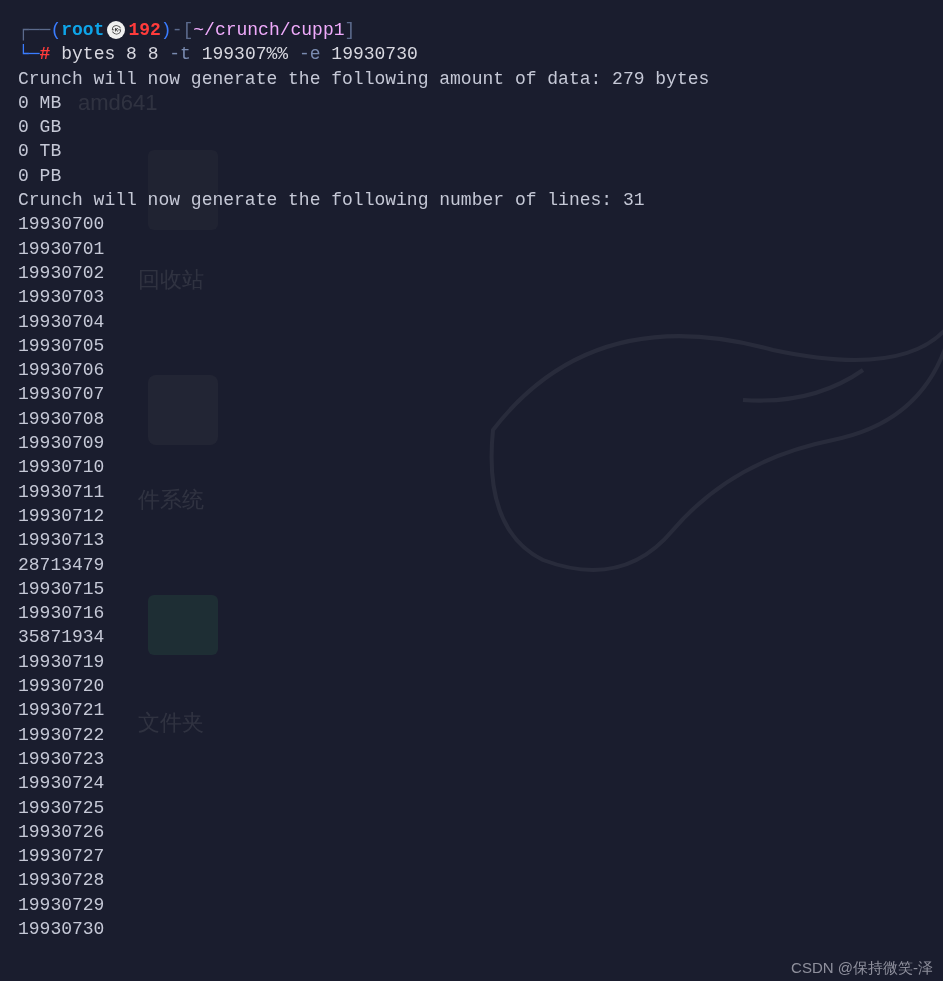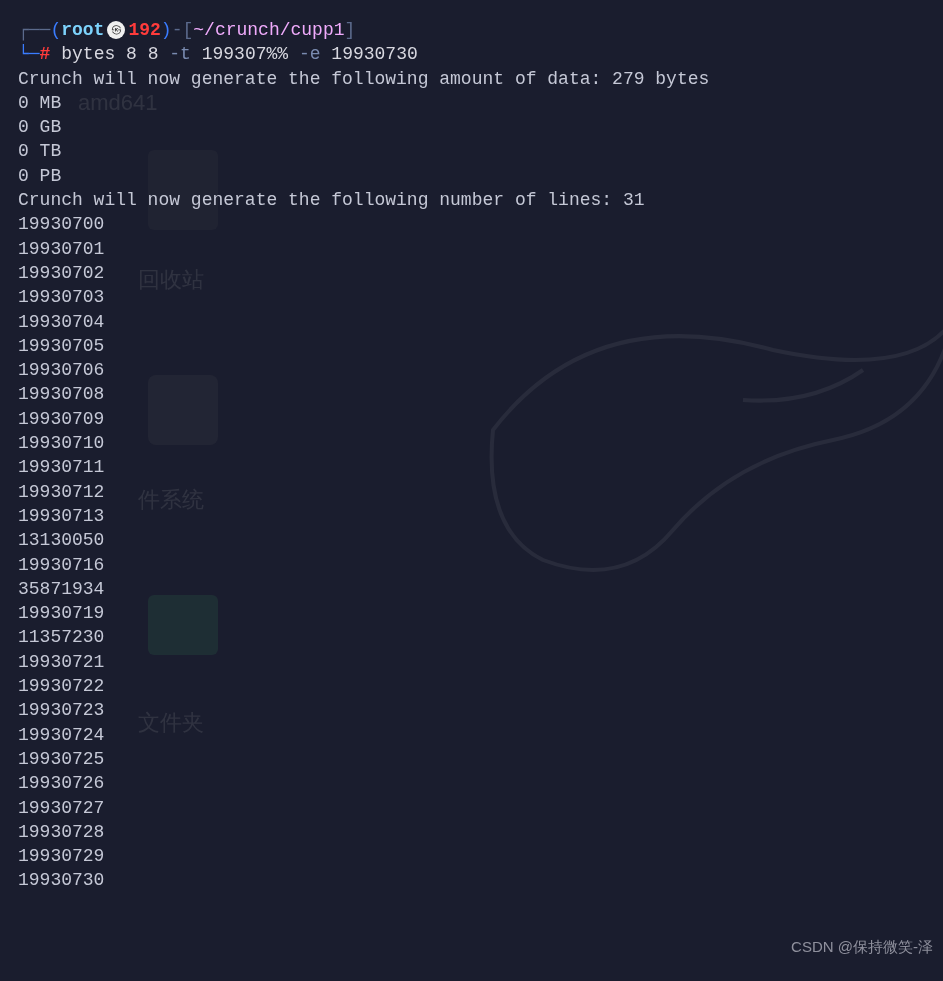--- a/index.html
+++ b/index.html
@@ -52,21 +52,21 @@
       z-index: 1;
     }
     
     .prompt-line1 {
       display: flex;
       align-items: center;
       gap: 0;
     }
     .prompt-bracket { color: #5b6a8c; }
     .prompt-paren { color: #3a7cff; }
-    .prompt-root { color: #7dd3fc; font-weight: bold; }
+    .prompt-root { color: #0ea5e9; font-weight: bold; }
     .prompt-skull {
       display: inline-flex;
       width: 18px;
       height: 18px;
       background: #f0f0f0;
       border-radius: 50%;
       margin: 0 3px;
       align-items: center;
       justify-content: center;
       font-size: 11px;
@@ -86,21 +86,21 @@
     .cmd-cmd { color: #d8d8e0; }
     .cmd-flag { color: #7a8bb0; }
     
     .output-line {
       color: #c5c8d6;
       white-space: pre;
     }
     
     .watermark {
       position: absolute;
-      bottom: 24px;
+      bottom: 3px;
       right: 10px;
       font-family: sans-serif;
       font-size: 15px;
       color: rgba(220,220,230,0.6);
       z-index: 2;
     }
   </style>
 </head>
 <body>
 
@@ -156,31 +156,33 @@
   <div class="output-line">Crunch will now generate the following number of lines: 31</div>
 
   <div id="numbers-container">
       <div class="output-line">19930700</div>
       <div class="output-line">19930701</div>
       <div class="output-line">19930702</div>
       <div class="output-line">19930703</div>
       <div class="output-line">19930704</div>
       <div class="output-line">19930705</div>
       <div class="output-line">19930706</div>
+      <div class="output-line">19930707</div>
       <div class="output-line">19930708</div>
       <div class="output-line">19930709</div>
       <div class="output-line">19930710</div>
       <div class="output-line">19930711</div>
       <div class="output-line">19930712</div>
       <div class="output-line">19930713</div>
-      <div class="output-line">13130050</div>
+      <div class="output-line">28713479</div>
+      <div class="output-line">19930715</div>
       <div class="output-line">19930716</div>
       <div class="output-line">35871934</div>
       <div class="output-line">19930719</div>
-      <div class="output-line">11357230</div>
+      <div class="output-line">19930720</div>
       <div class="output-line">19930721</div>
       <div class="output-line">19930722</div>
       <div class="output-line">19930723</div>
       <div class="output-line">19930724</div>
       <div class="output-line">19930725</div>
       <div class="output-line">19930726</div>
       <div class="output-line">19930727</div>
       <div class="output-line">19930728</div>
       <div class="output-line">19930729</div>
       <div class="output-line">19930730</div>

